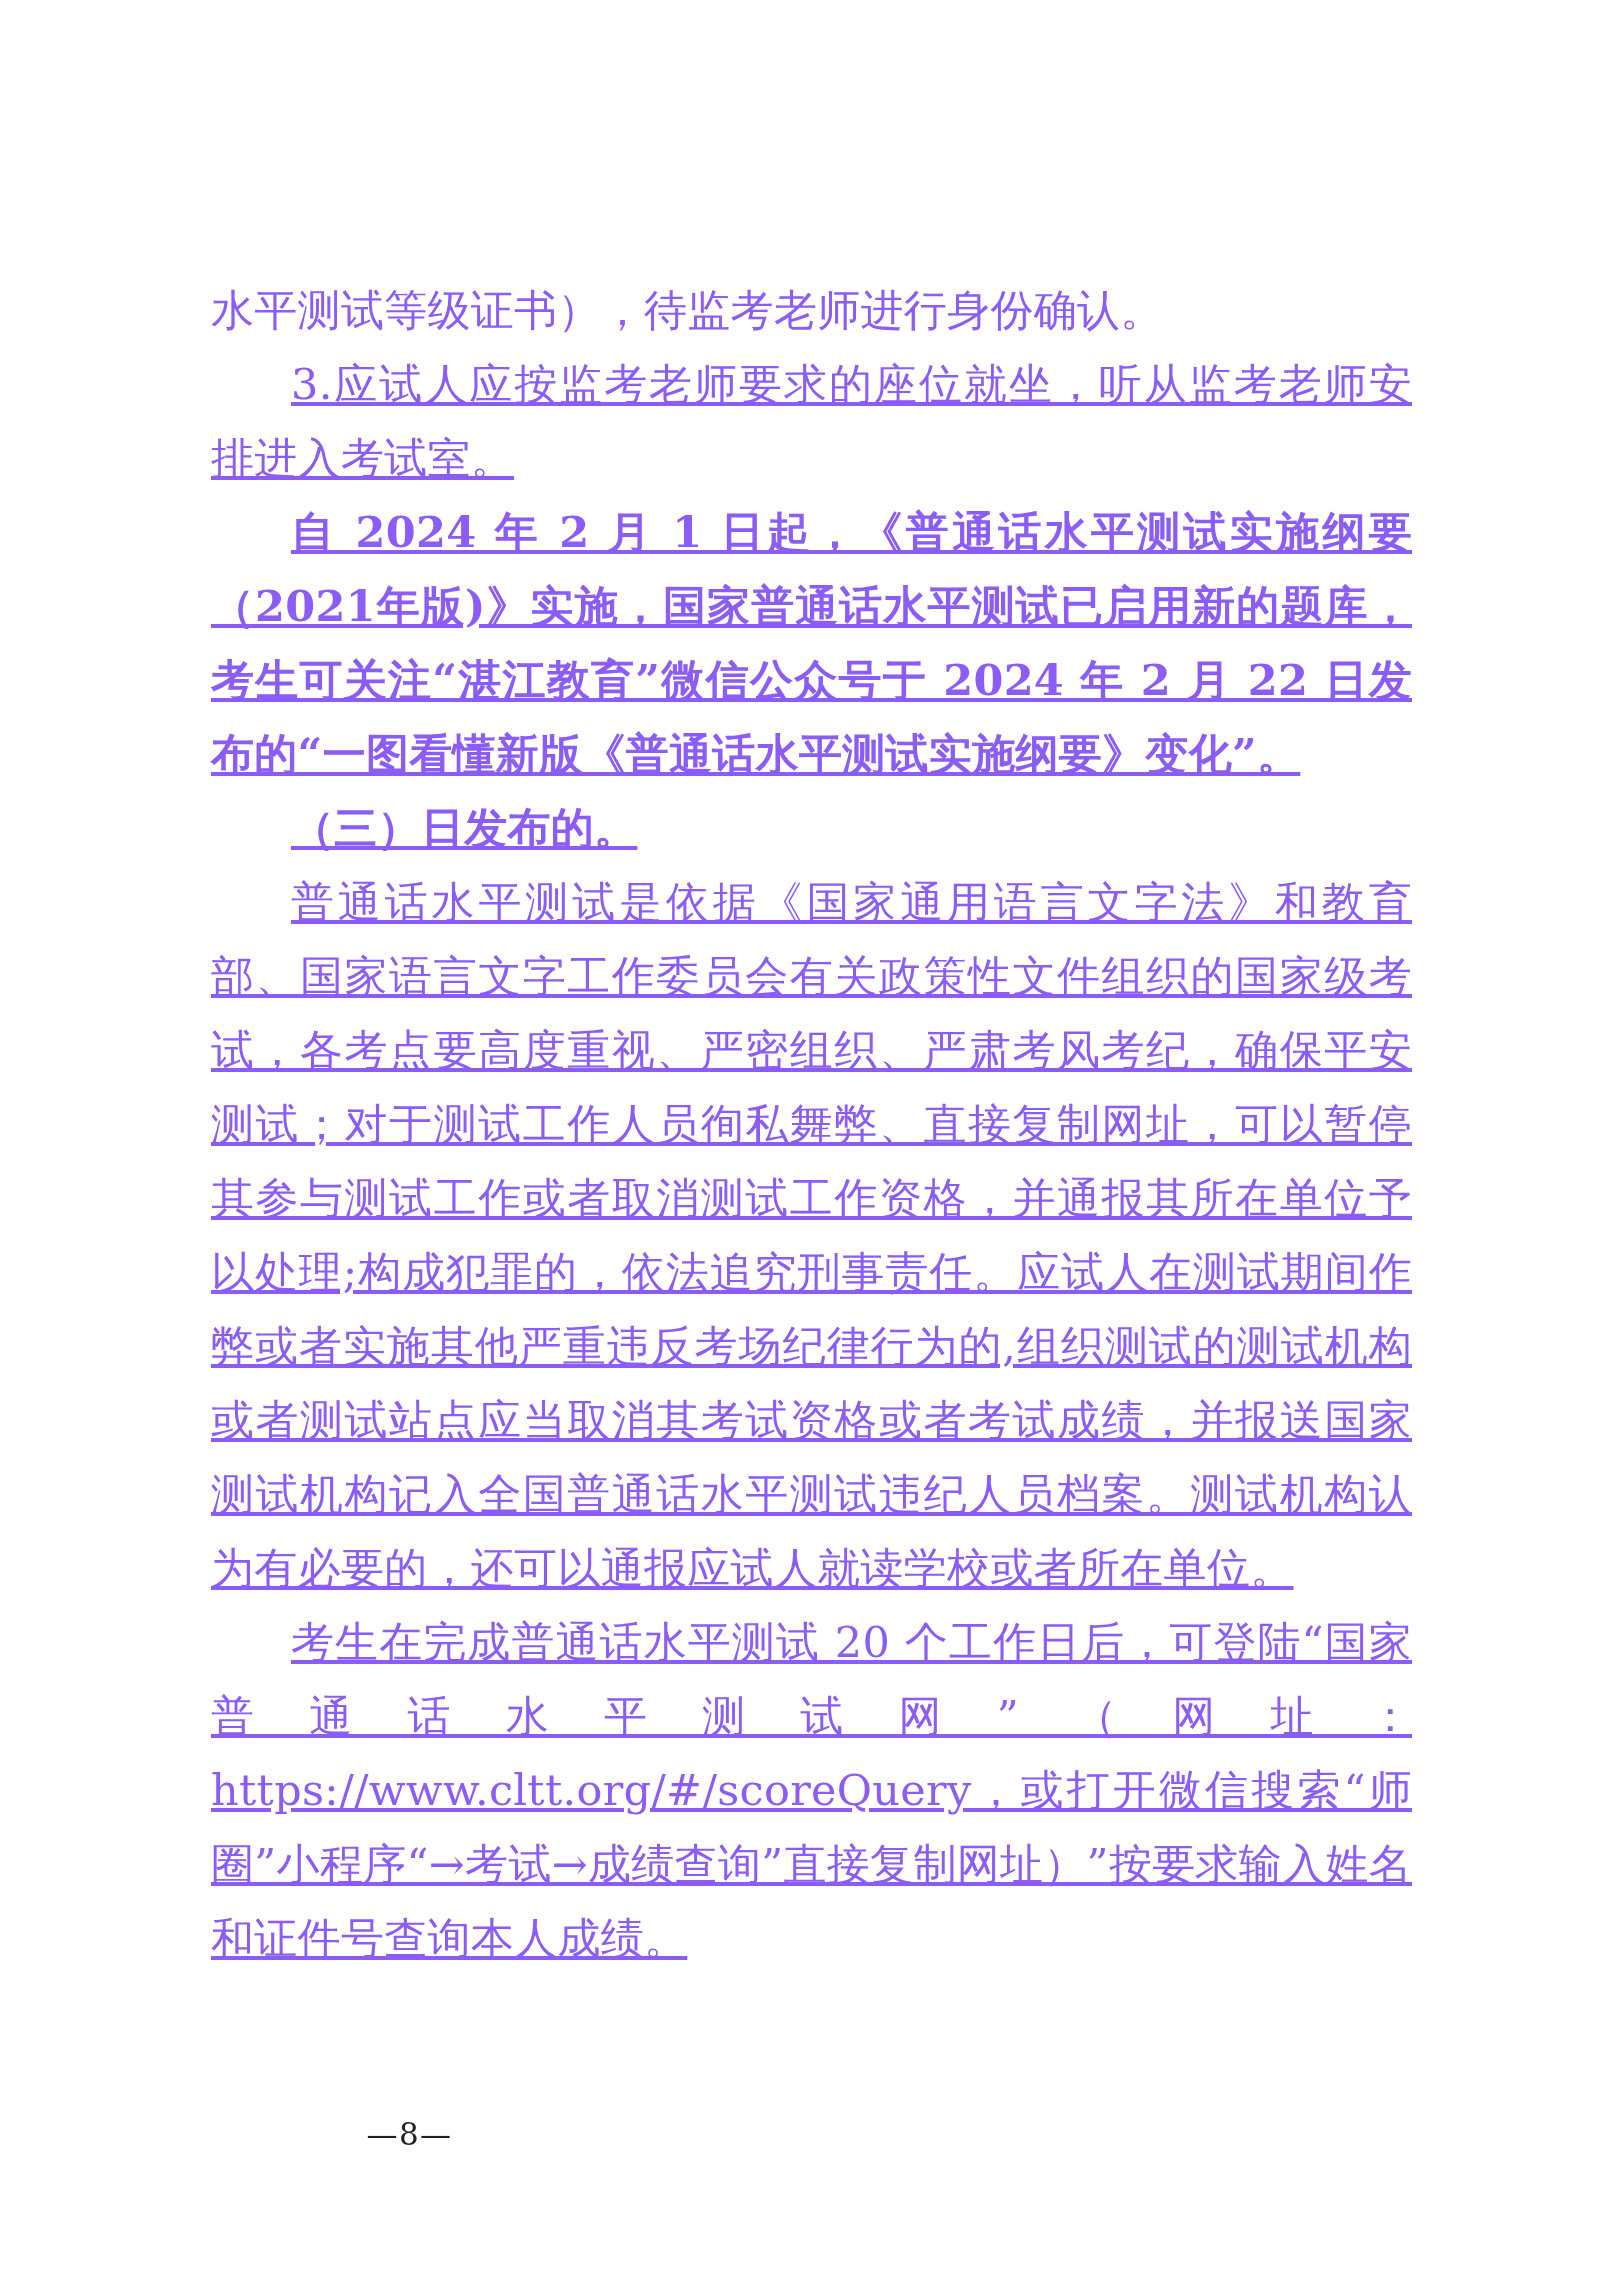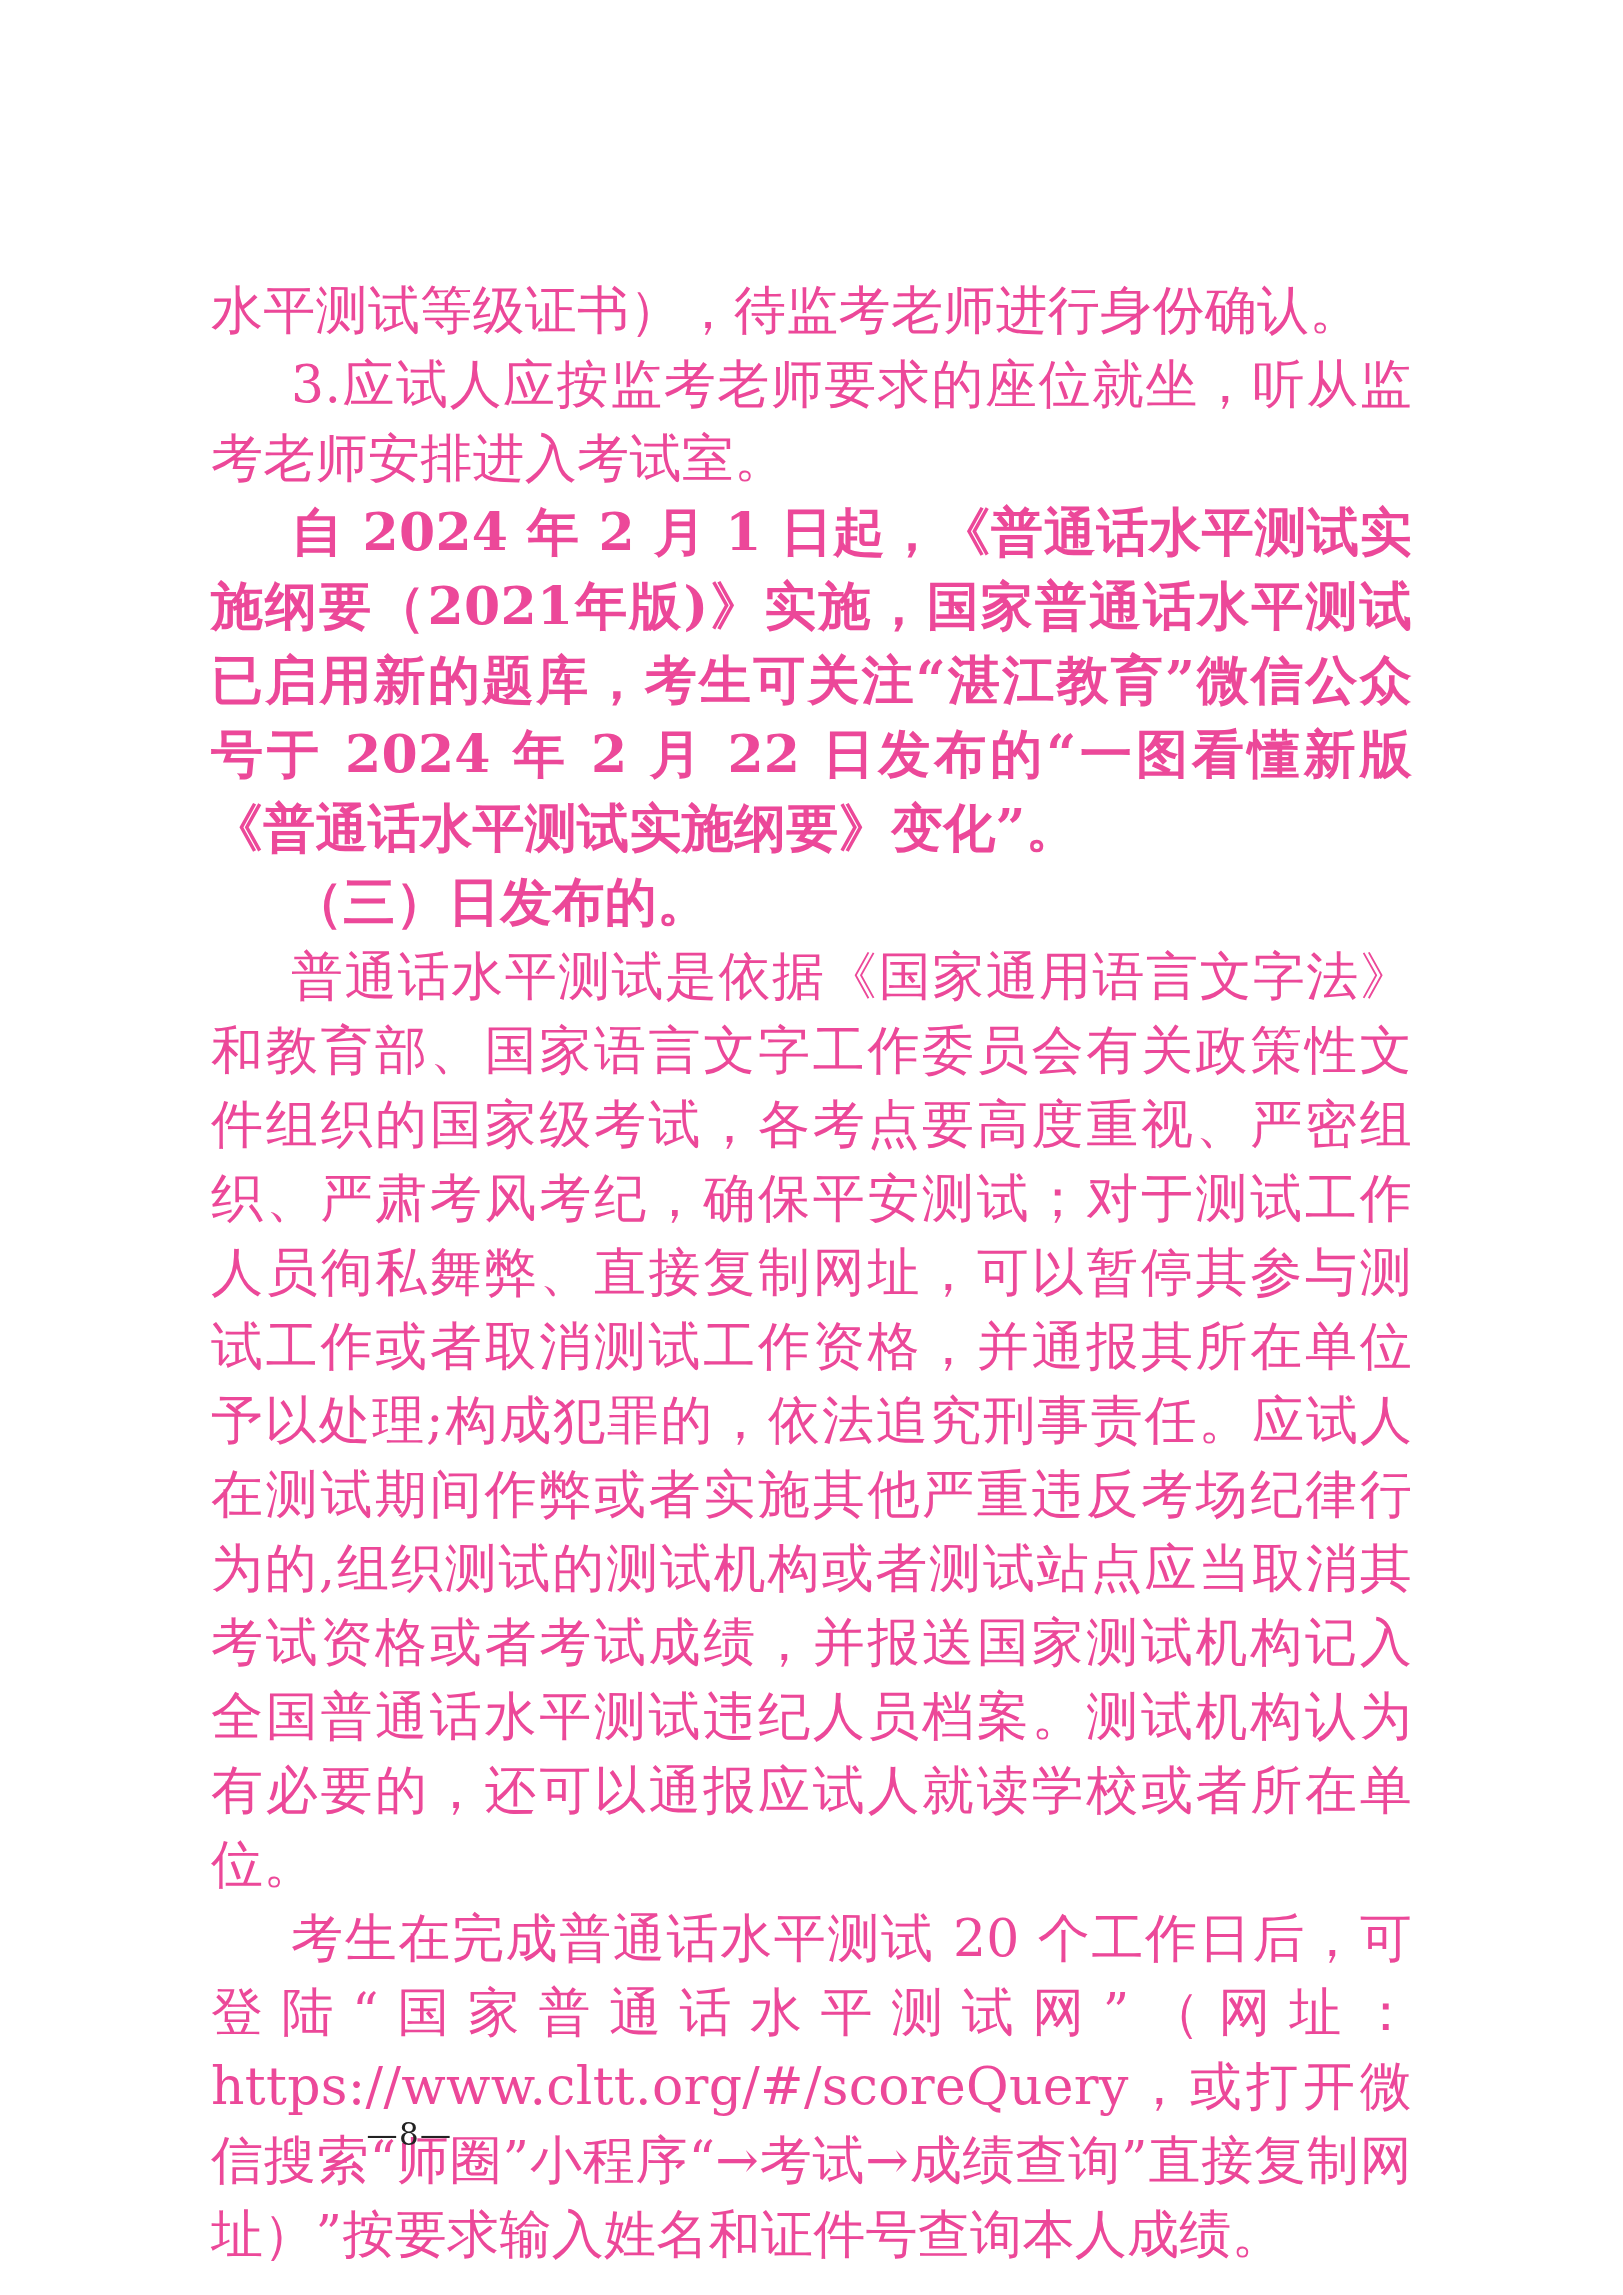--- a/index.html
+++ b/index.html
@@ -18,33 +18,34 @@
   .page {
     position: absolute;
     top: 0;
     left: 0;
     width: 1623px;
     height: 2295px;
     box-sizing: border-box;
     padding: 273px 211px 0 211px;
   }
   .body-text {
-    font-size: 52px;
+    font-size: 43px;
     line-height: 74px;
     text-align: justify;
     text-justify: inter-ideograph;
     letter-spacing: 0.3px;
-    color: #ec4899;
+    color: #8b5cf6;
   }
   .para {
     margin: 0 0 0 0;
     text-indent: 0;
   }
   .para.indent {
     text-indent: 80px;
+    text-decoration: underline;
   }
   .bold {
     font-weight: 700;
   }
   .footer {
     position: absolute;
     left: 0;
     right: 0;
     bottom: 143px;
     text-align: center;

